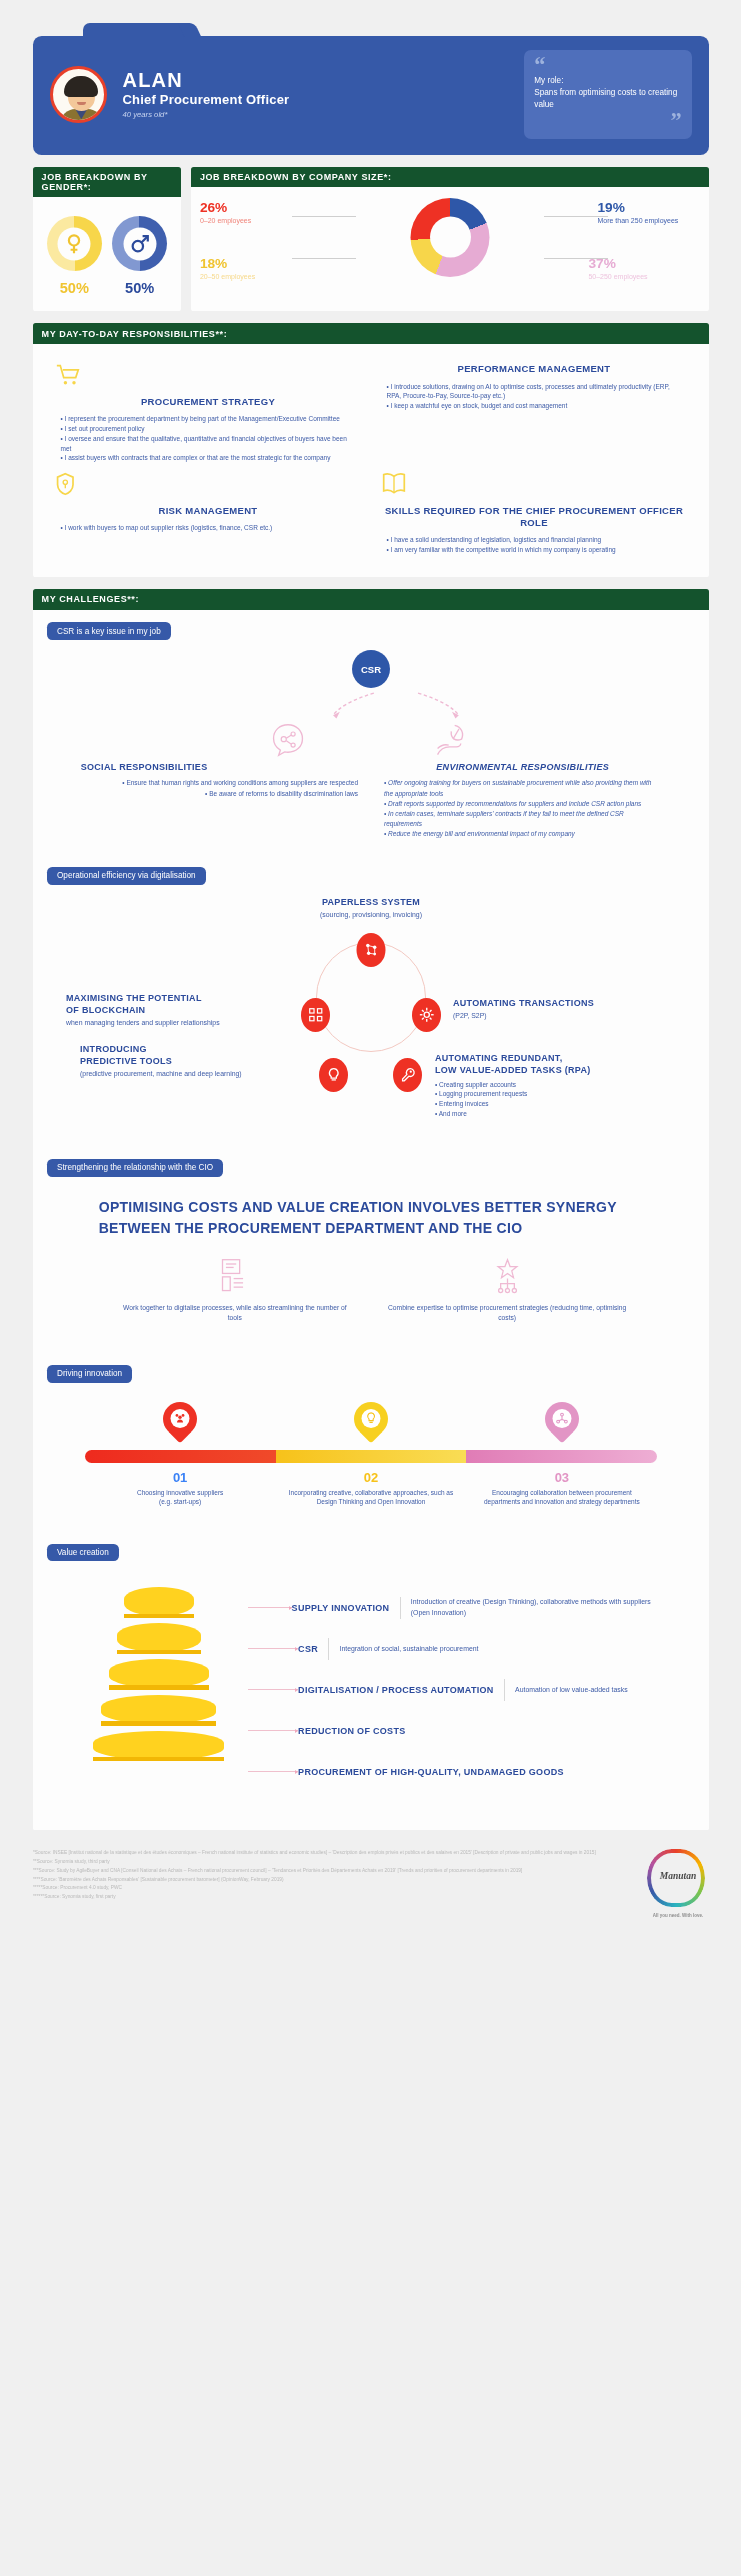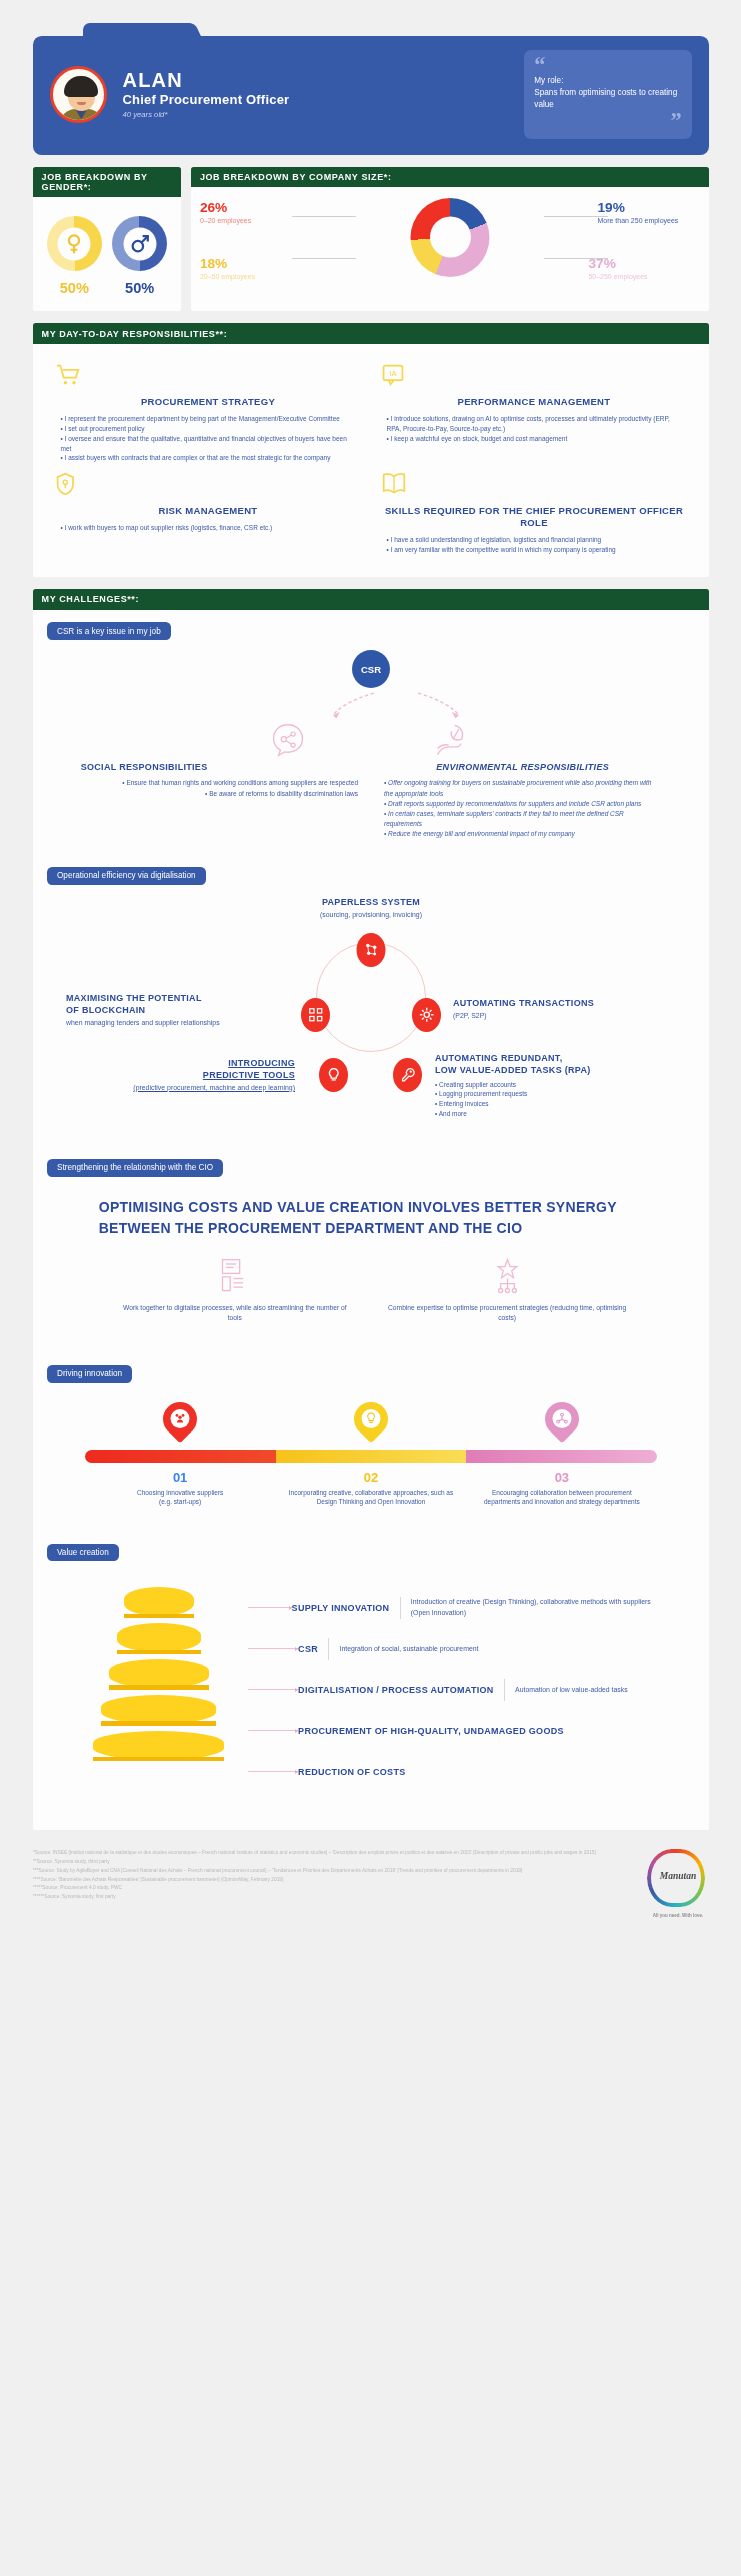--- a/index.html
+++ b/index.html
@@ -304,27 +304,20 @@
                 <circle cx="22" cy="23" r="2" fill="#f7d64a"></circle>
               </svg>
           </div>
           <h3>PROCUREMENT STRATEGY</h3>
           <div class="body" style="white-space:pre-line">• I represent the procurement department by being part of the Management/Executive Committee
 • I set out procurement policy
 • I oversee and ensure that the qualitative, quantitative and financial objectives of buyers have been met
 • I assist buyers with contracts that are complex or that are the most strategic for the company</div>
         </div>
         <div class="resp-cell">
-          <div class="resp-icon">
-            <svg width="24" height="24" viewBox="0 0 28 28">
-                <rect x="3" y="3" width="22" height="17" rx="2" fill="none" stroke="#f7d64a" stroke-width="2"></rect>
-                <path d="M9 20l2 5 4-5" fill="none" stroke="#f7d64a" stroke-width="2"></path>
-                <text x="14" y="15" font-size="9" fill="#f7d64a" text-anchor="middle" font-family="Liberation Sans">IA</text>
-              </svg>
-          </div>
           <h3>PERFORMANCE MANAGEMENT</h3>
           <div class="body" style="white-space:pre-line">• I introduce solutions, drawing on AI to optimise costs, processes and ultimately productivity (ERP, RPA, Procure-to-Pay, Source-to-pay etc.)
 • I keep a watchful eye on stock, budget and cost management</div>
         </div>
         <div class="resp-cell">
           <div class="resp-icon">
             <svg width="20.6" height="24" viewBox="0 0 24 28">
                 <path d="M12 2l9 4v9c0 6-5 10-9 11-4-1-9-5-9-11V6z" fill="none" stroke="#f7d64a" stroke-width="2"></path>
                 <circle cx="12" cy="12" r="2.5" fill="none" stroke="#f7d64a" stroke-width="1.6"></circle>
                 <line x1="12" y1="14" x2="12" y2="19" stroke="#f7d64a" stroke-width="1.6"></line>
@@ -454,21 +447,21 @@
 • Entering invoices
 • And more</div>
           </div>
 
           <div class="node" style="left:calc(50% - 52px); top:168px;">
             <svg width="15.5" height="15.5" viewBox="0 0 18 18">
                 <path d="M9 2a5 5 0 0 0-3 9v2h6v-2a5 5 0 0 0-3-9z" fill="none" stroke="#fff" stroke-width="1.5"></path>
                 <line x1="6.5" y1="15" x2="11.5" y2="15" stroke="#fff" stroke-width="1.5"></line>
               </svg>
           </div>
-          <div class="wtext" style="right:calc(50% + 76px); top:168px; width:215px; text-align:right;text-decoration:underline;">
+          <div class="wtext" style="right:calc(50% + 76px); top:154px; width:215px; text-align:left;">
             <h4 style="white-space:pre-line">INTRODUCING
 PREDICTIVE TOOLS</h4>
             <div class="sub">(predictive procurement, machine and deep learning)</div>
           </div>
 
           <div class="node" style="right:calc(50% + 41px); top:108px;">
             <svg width="15.5" height="15.5" viewBox="0 0 18 18">
                 <rect x="2" y="2" width="5" height="5" fill="none" stroke="#fff" stroke-width="1.4"></rect>
                 <rect x="11" y="2" width="5" height="5" fill="none" stroke="#fff" stroke-width="1.4"></rect>
                 <rect x="2" y="11" width="5" height="5" fill="none" stroke="#fff" stroke-width="1.4"></rect>
@@ -614,25 +607,25 @@
               <div class="desc">Integration of social, sustainable procurement</div>
             </div>
             <div class="prow">
               <div class="lead"></div>
               <h4>DIGITALISATION / PROCESS AUTOMATION</h4>
               <div class="divider"></div>
               <div class="desc">Automation of low value-added tasks</div>
             </div>
             <div class="prow">
               <div class="lead"></div>
-              <h4>PROCUREMENT OF HIGH-QUALITY, UNDAMAGED GOODS</h4>
+              <h4>REDUCTION OF COSTS</h4>
             </div>
             <div class="prow">
               <div class="lead"></div>
-              <h4>REDUCTION OF COSTS</h4>
+              <h4>PROCUREMENT OF HIGH-QUALITY, UNDAMAGED GOODS</h4>
             </div>
           </div>
         </div>
       </div>
 
     </div>
   </div>
 
   <div class="footer">
     <div class="notes" style="white-space:pre-line">*Source: INSEE [Institut national de la statistique et des études économiques – French national institute of statistics and economic studies] – 'Description des emplois privés et publics et des salaires en 2015' [Description of private and public jobs and wages in 2015]

